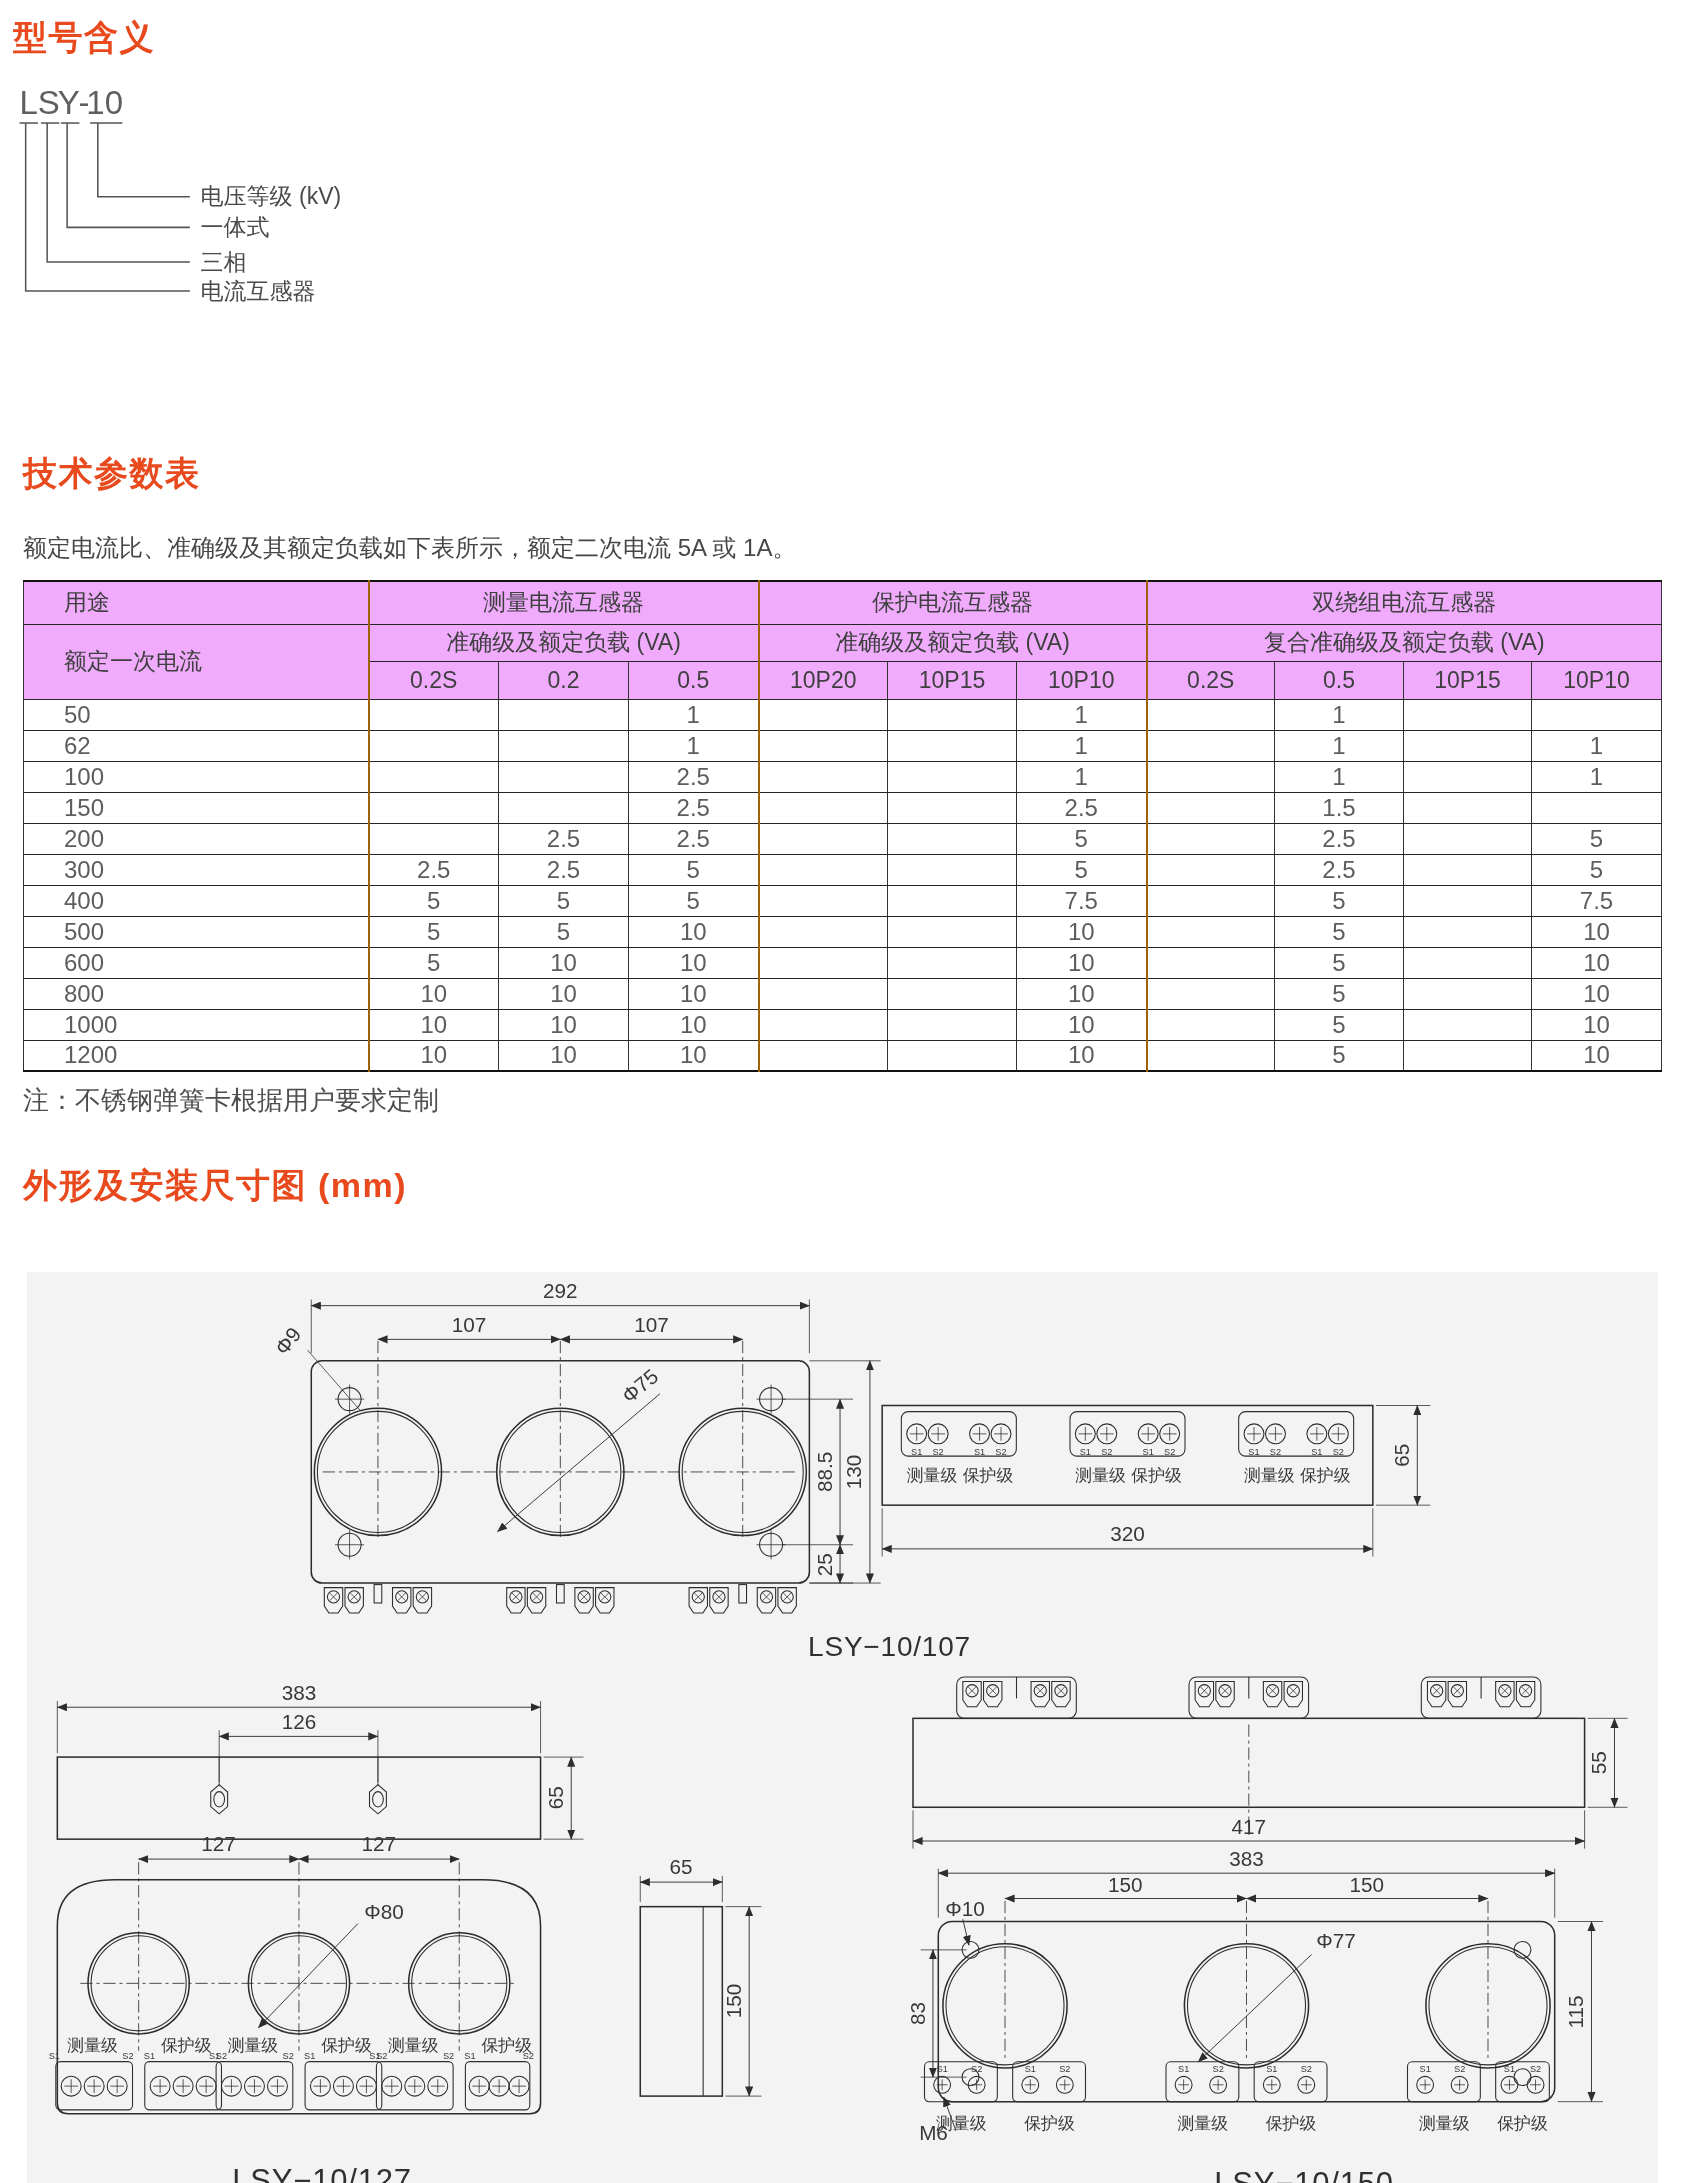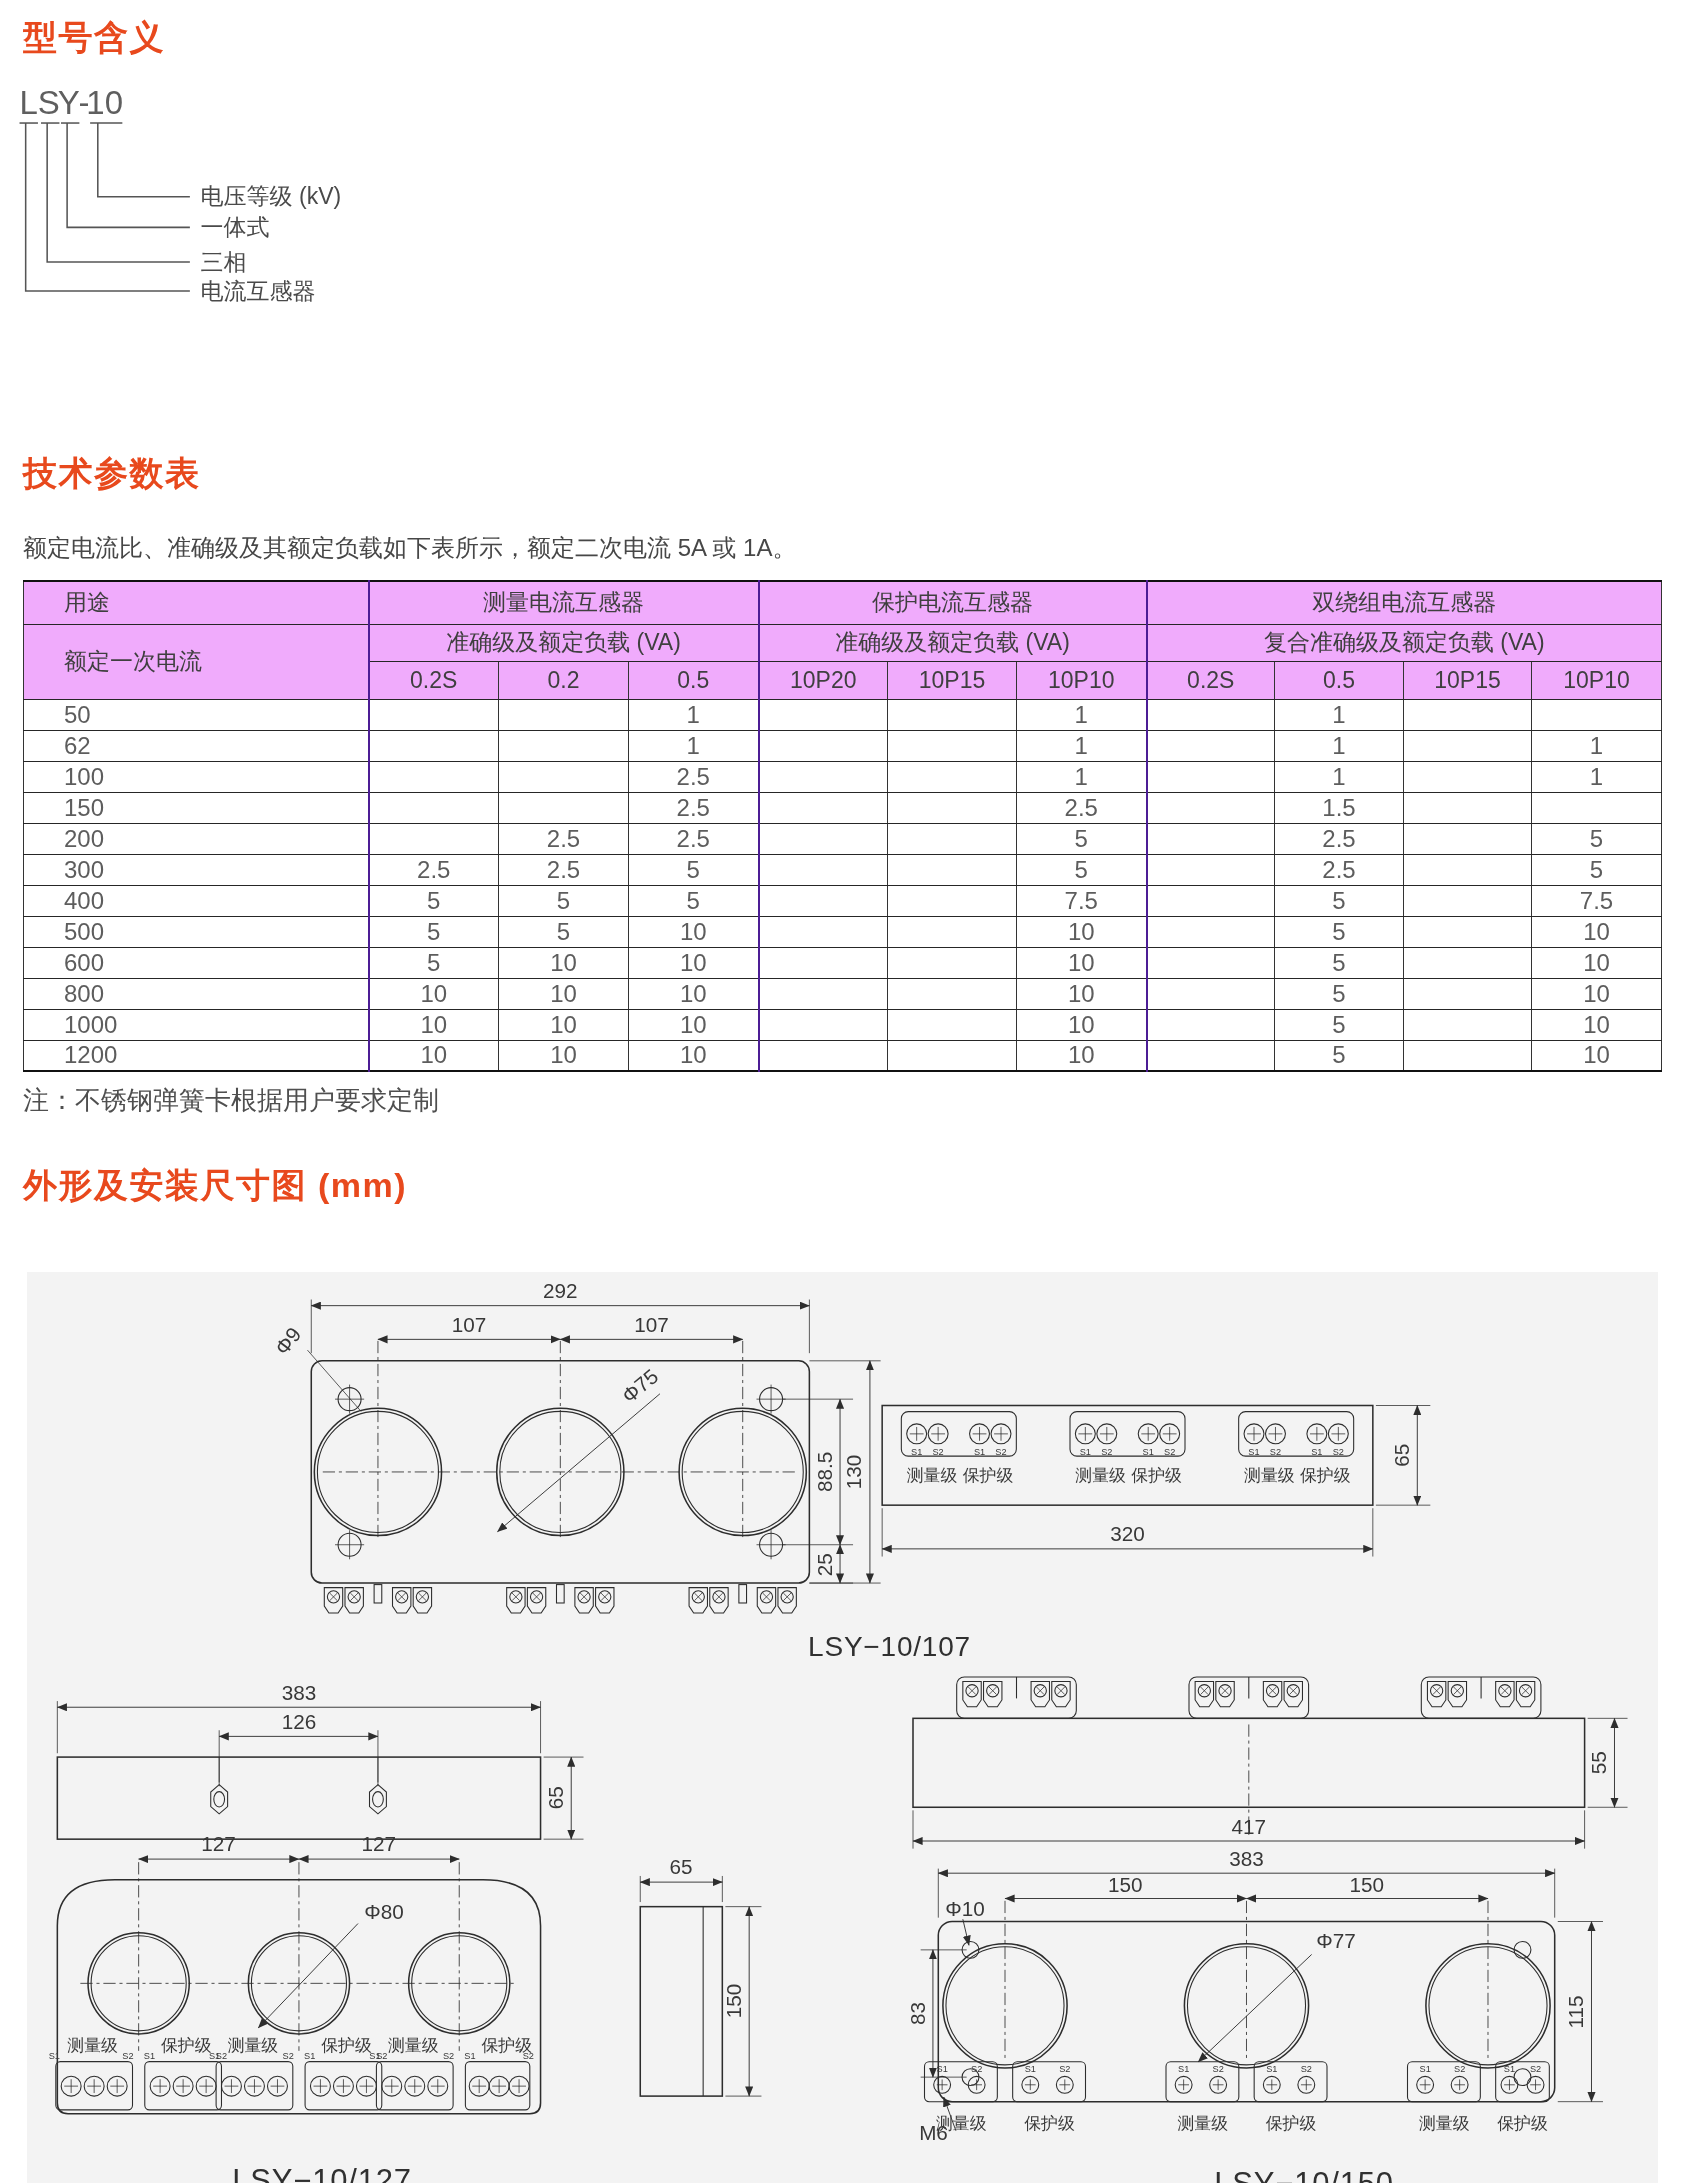--- a/index.html
+++ b/index.html
@@ -6,21 +6,21 @@
   body{width:1685px;height:2183px;position:relative;font-family:"Liberation Sans",sans-serif;color:#444;overflow:hidden;}
   .abs{position:absolute;}
   .h-orange{color:#e8491d;font-size:34px;font-weight:bold;letter-spacing:1.5px;}
   .intro{font-size:24px;color:#474747;}
   .note{font-size:26px;color:#4f4f4f;}
   
   table.spec{border-collapse:collapse;table-layout:fixed;width:1639px;border-top:2.3px solid #111;border-bottom:2.3px solid #111;}
   table.spec th{background:#f0abfc;font-weight:normal;color:#3f3f3f;font-size:23px;}
   table.spec td{color:#5d5d5d;font-size:24px;text-align:center;}
   table.spec th,table.spec td{border-top:1.7px solid #262626;border-bottom:1.7px solid #262626;border-left:1px solid #333;border-right:1px solid #333;padding:0;}
-  table.spec .gl{border-left:2px solid #4c1d95;}
+  table.spec .gl{border-left:2px solid #a16207;}
   table.spec .c0{text-align:left;padding-left:40px;}
   thead tr.r1{height:43px;} thead tr.r2{height:37px;} thead tr.r3{height:38px;}
   tbody tr{height:31px;}
   
   .panel{background:#f3f3f3;}
   .dwg{position:absolute;}
   .o{stroke:#2d2d2d;stroke-width:2;fill:none;}
   .t{stroke-width:1.4;}
   .ext{stroke:#2d2d2d;stroke-width:1;fill:none;}
   .dm{stroke:#2d2d2d;stroke-width:1.2;fill:none;}
@@ -58,21 +58,21 @@
         <line x1="-5" y1="9" x2="5" y2="19" class="ext"></line>
         <line x1="-5" y1="19" x2="5" y2="9" class="ext"></line>
       </g>
     <g id="nut">
         <polygon points="0,-19 11,-9.5 11,9.5 0,19 -11,9.5 -11,-9.5" class="o t"></polygon>
         <ellipse rx="7" ry="10" class="o t"></ellipse>
       </g>
   </defs>
 </svg>
 
-<div class="abs h-orange" style="left:23px;top:15.3px;">型号含义</div>
+<div class="abs h-orange" style="left:13px;top:15.3px;">型号含义</div>
 
 <svg class="dwg" style="left:18.4px;top:80px;" width="399" height="238" viewBox="0 0 520 310">
   <g>
     <text class="code" x="14" y="44">L</text>
     <text class="code" x="40" y="44">S</text>
     <text class="code" x="66" y="44">Y</text>
     <text class="code" x="86" y="44">-</text>
     <text class="code" x="113" y="44">10</text>
   </g>
   <g class="mline">

